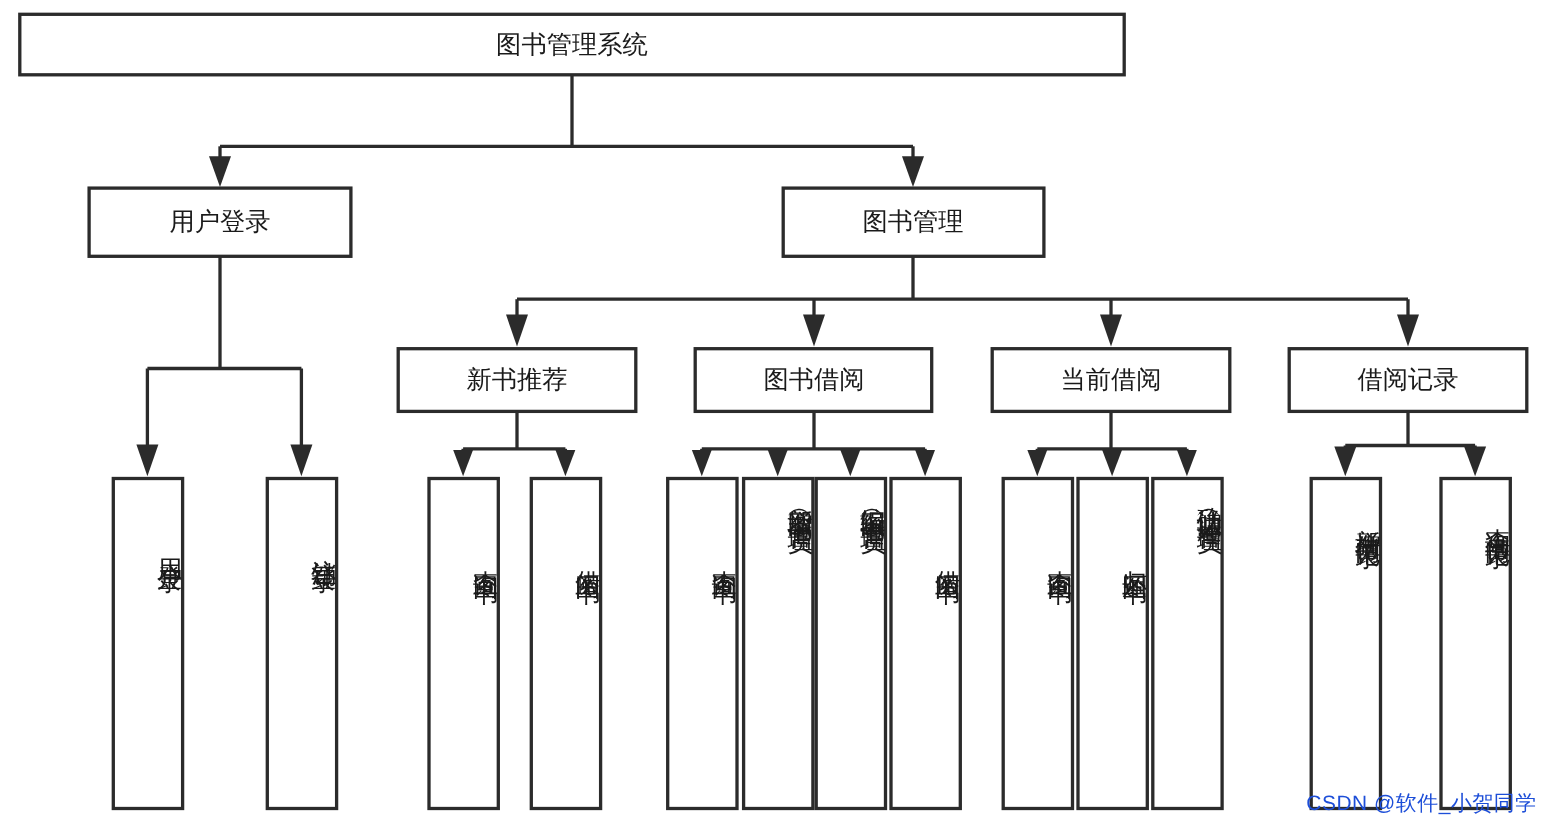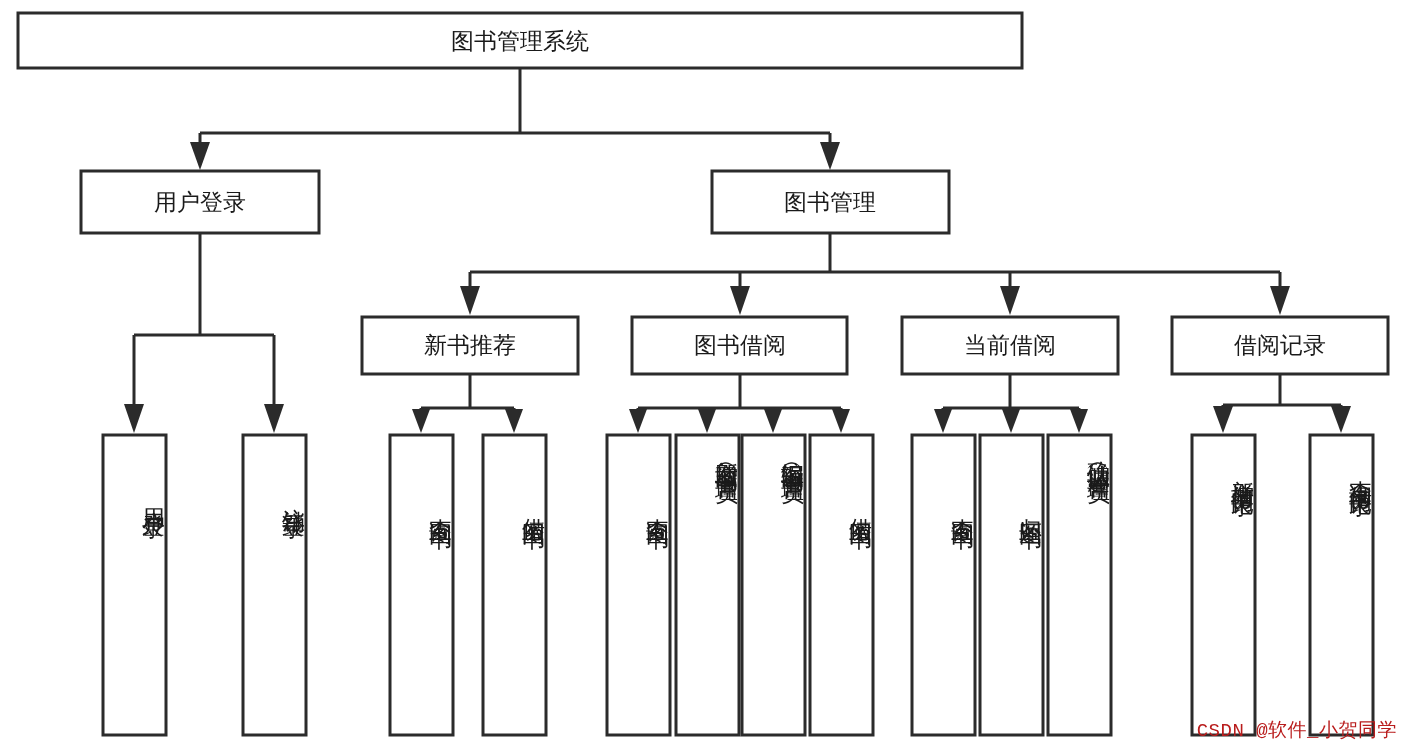--- a/index.html
+++ b/index.html
@@ -60,23 +60,23 @@
     color: #1a1a1a;
     letter-spacing: 3px;
     white-space: nowrap;
     pointer-events: none;
     text-align: center;
   }
   .watermark {
     position: absolute;
     right: 8px;
     bottom: 4px;
-    font-family: Liberation Mono, monospace;
+    font-family: Liberation Sans, sans-serif;
     font-size: 19px;
-    color: #b91c1c;
+    color: #1d4ed8;
     white-space: nowrap;
     letter-spacing: 0.5px;
     text-align: center;
   }
 </style>
 </head>
 <body>
 
 <div id="diagram-root">
 

